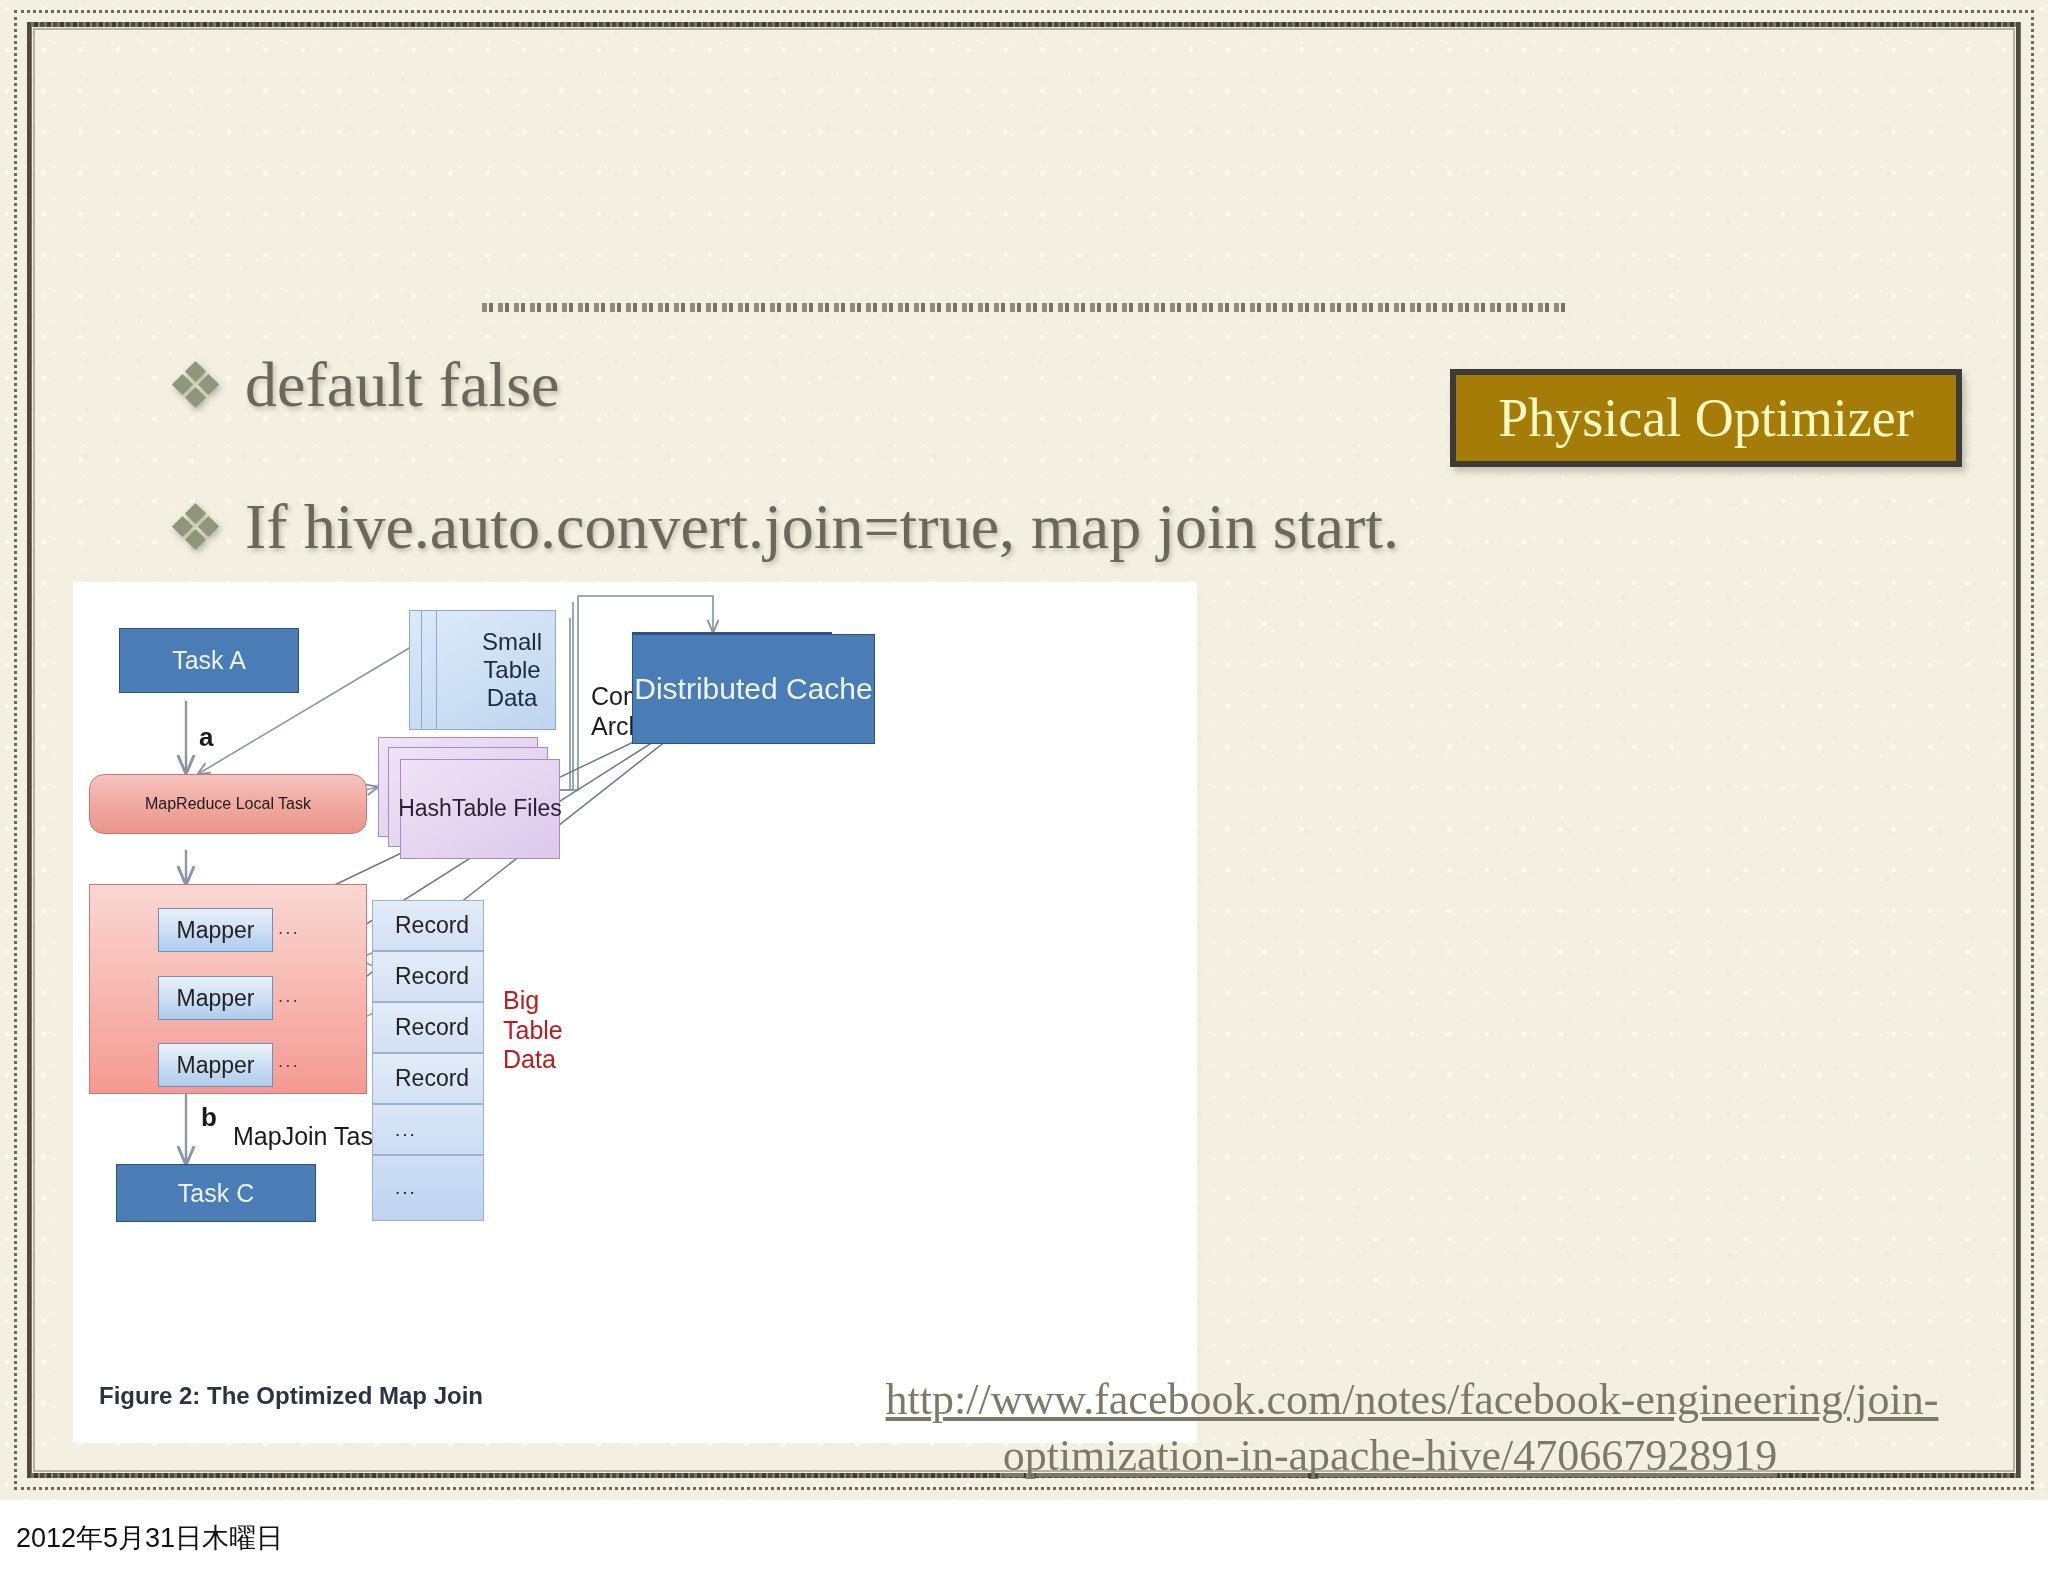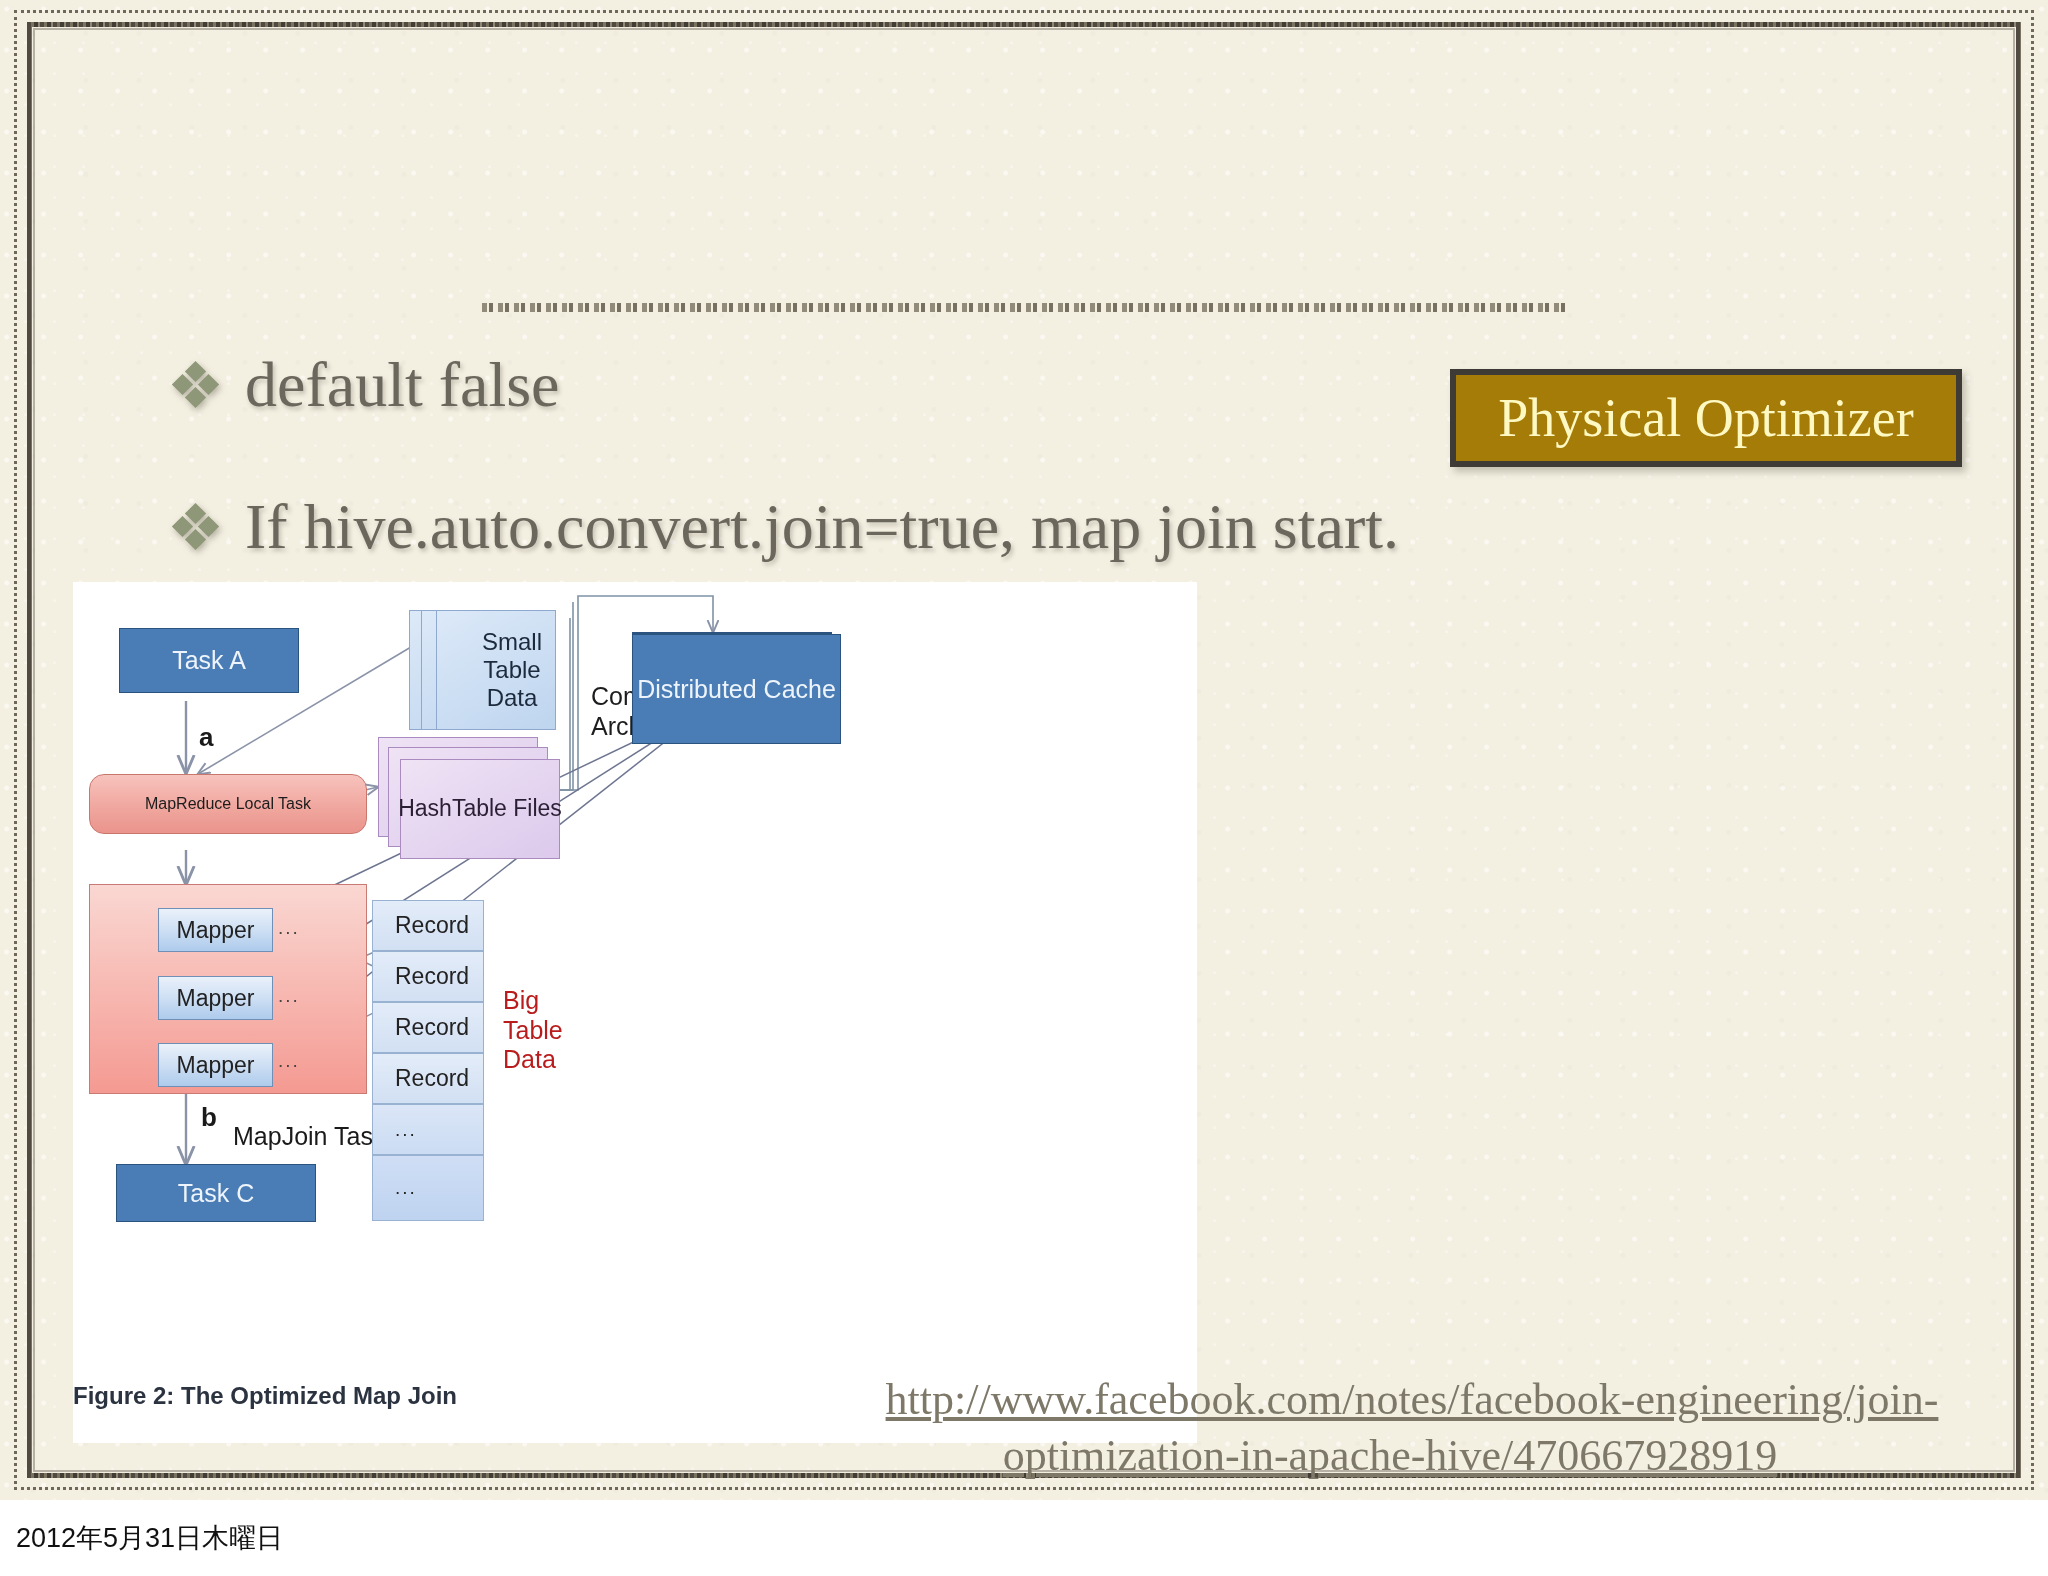--- a/index.html
+++ b/index.html
@@ -316,21 +316,21 @@
     <div class="stack-doc sd-purp" style="left:305px; top:155px; width:160px; height:100px;"></div>
     <div class="stack-doc sd-purp" style="left:315px; top:165px; width:160px; height:100px;"></div>
     <div class="stack-doc sd-purp" style="left:327px; top:177px; width:160px; height:100px; display:flex; align-items:center; justify-content:center;">
       <span class="dg-txt" style="position:static; font-size:23px; color:#2a1f33;">HashTable Files</span>
     </div>
 
     <div class="dg-txt" style="left:518px; top:100px; font-size:25px; color:#1d1d1d;">Compressed &amp;
 Archived</div>
 
     <div class="dbox blue-dark" style="left:559px; top:50px; width:200px; height:0px;"></div>
-    <div class="dbox blue-dark" style="left:559px; top:52px; width:209px; height:110px; font-size:25px; top:52px;">Distributed Cache</div>
+    <div class="dbox blue-dark" style="left:559px; top:52px; width:243px; height:110px; font-size:30px; top:52px;">Distributed Cache</div>
 
     <div class="pink-region" style="position:absolute; left:16px; top:302px; width:278px; height:210px;"></div>
     <div class="dbox mapper-box" style="left:85px; top:326px; width:115px; height:44px; font-size:23px;">Mapper</div>
     <div class="dbox mapper-box" style="left:85px; top:394px; width:115px; height:44px; font-size:23px;">Mapper</div>
     <div class="dbox mapper-box" style="left:85px; top:461px; width:115px; height:44px; font-size:23px;">Mapper</div>
 
     <div class="dg-txt" style="left:205px; top:335px; font-size:19px; color:#444; letter-spacing:2px;">...</div>
     <div class="dg-txt" style="left:205px; top:403px; font-size:19px; color:#444; letter-spacing:2px;">...</div>
     <div class="dg-txt" style="left:205px; top:468px; font-size:19px; color:#444; letter-spacing:2px;">...</div>
 
@@ -343,21 +343,21 @@
     <div class="rec-cell" style="left:299px; top:369px; width:112px; height:51px; font-size:23px;">Record</div>
     <div class="rec-cell" style="left:299px; top:420px; width:112px; height:51px; font-size:23px;">Record</div>
     <div class="rec-cell" style="left:299px; top:471px; width:112px; height:51px; font-size:23px;">Record</div>
     <div class="rec-cell" style="left:299px; top:522px; width:112px; height:51px; font-size:19px; background:linear-gradient(180deg,#dbe6f7 0%,#cbdcf3 100%); letter-spacing:2px;">...</div>
     <div class="rec-cell" style="left:299px; top:573px; width:112px; height:66px; font-size:19px; background:linear-gradient(180deg,#cfdef5 0%,#bed3f0 100%); letter-spacing:2px;">...</div>
 
     <div class="dg-txt" style="left:430px; top:404px; font-size:25px; color:#b91c1c;">Big
 Table
 Data</div>
 
-    <div class="dg-txt" style="left:0; top:800px; font-size:24px; color:#2b3340; font-weight:600;">Figure 2: The Optimized Map Join</div>
+    <div class="dg-txt" style="left:26px; top:800px; font-size:24px; color:#2b3340; font-weight:600;">Figure 2: The Optimized Map Join</div>
   </div>
 
   <div id="source-link">
     <span>http://www.facebook.com/notes/facebook-engineering/join-optimization-in-apache-hive/470667928919</span>
   </div>
 
 </div>
 
 <div id="footer-date">2012年5月31日木曜日</div>
 

